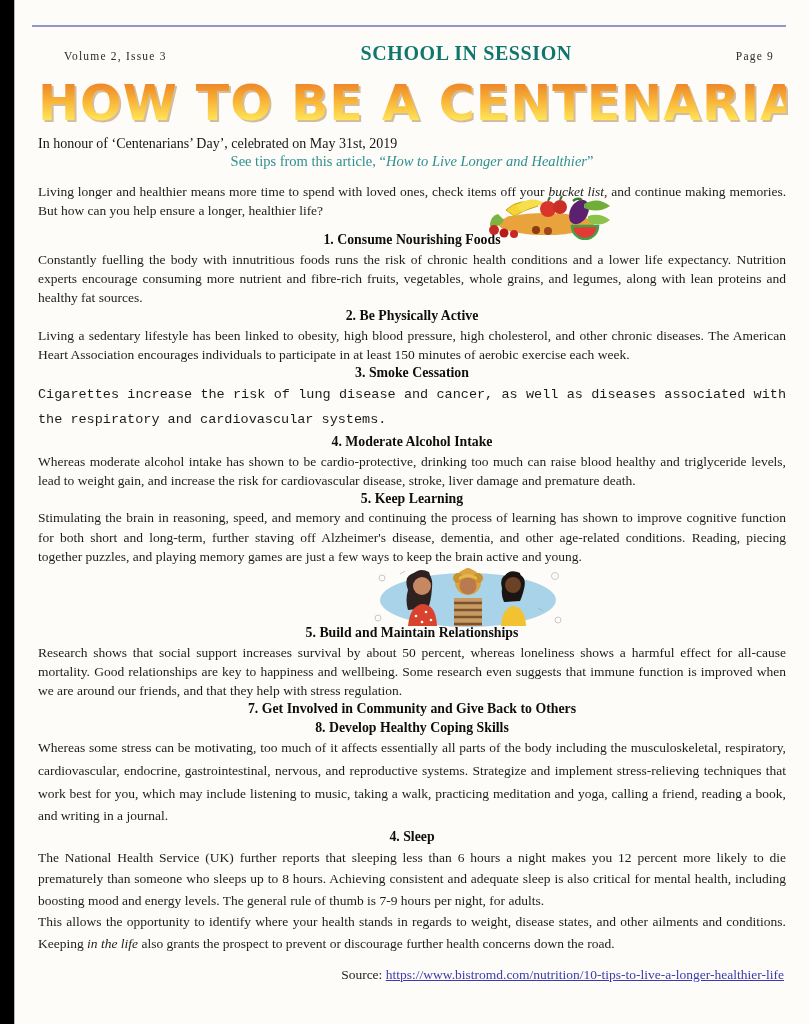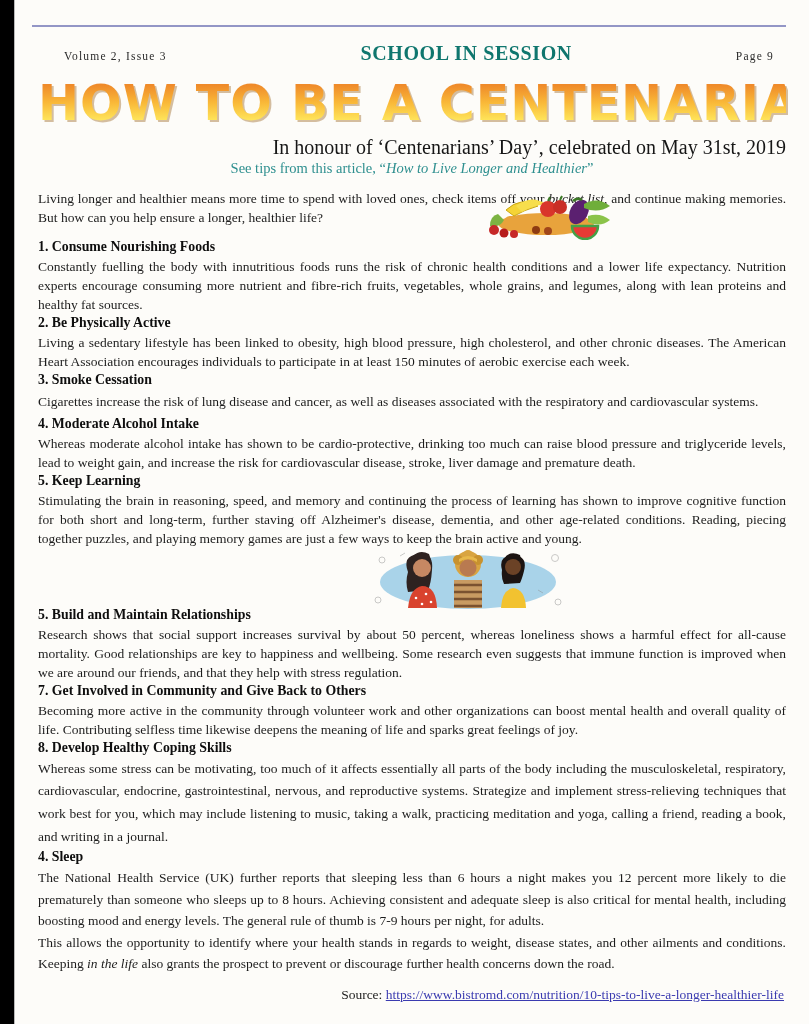--- a/index.html
+++ b/index.html
@@ -51,42 +51,42 @@
     letter-spacing:1px;
     line-height:1;
     background:linear-gradient(180deg,var(--title-gradient-top) 12%, #F9B838 48%, var(--title-gradient-bottom) 88%);
     -webkit-background-clip:text;
     background-clip:text;
     color:transparent;
     filter:drop-shadow(2px 2px 0.5px rgba(150,95,25,0.40));
     white-space:nowrap;
   }
   .dedication{
-    text-align:right;font-size:20px;color:#161616;margin-top:8px;
+    text-align:left;font-size:14px;color:#161616;margin-top:8px;
   }
   .article-link{
     display:block;text-align:center;font-size:14.5px;margin-top:1px;
     color:var(--article-link);cursor:pointer;
   }
   .article-link em{font-style:italic;}
   .bodycopy{
     margin-top:12px;
     font-size:13.5px;
     line-height:1.42;
     text-align:justify;
     color:#1c1c1c;
   }
   .intro{margin-bottom:0;}
   .sec-h{
     font-size:13.8px;font-weight:bold;color:#0e0e0e;line-height:1.35;
-    text-align:left;
+    text-align:center;
   }
   .sec-p{margin:0;}
   #secA .section:first-child{margin-top:11px;}
-  #secA .section:nth-child(3) .sec-p{line-height:1.85;}
+  #secA .section:nth-child(3) .sec-p{line-height:1.85;font-family:Liberation Mono, monospace;}
   #secB .section:nth-child(3) .sec-p{line-height:1.68;}
   #secB .section:nth-child(4) .sec-p{line-height:1.6;}
   #secB .section:nth-child(5) .sec-p{line-height:1.6;}
   .fruit-img{
     position:absolute;left:438px;top:192px;width:140px;height:48px;z-index:2;
   }
   .women-img{
     display:block;margin:2px auto -4px auto;transform:translateX(56px);
     width:196px;height:60px;
   }
@@ -153,21 +153,21 @@
         <div class="section">
           <h3 class="sec-h">2. Be Physically Active</h3>
           <p class="sec-p"><span>Living a sedentary lifestyle has been linked to obesity, high blood pressure, high cholesterol, and other chronic diseases.  The American Heart Association encourages individuals to participate in at least 150 minutes of aerobic exercise each week.</span></p>
         </div>
         <div class="section">
           <h3 class="sec-h">3. Smoke Cessation</h3>
           <p class="sec-p"><span>Cigarettes increase the risk of lung disease and cancer, as well as diseases associated with the respiratory and cardiovascular systems.</span></p>
         </div>
         <div class="section">
           <h3 class="sec-h">4. Moderate Alcohol Intake</h3>
-          <p class="sec-p"><span>Whereas moderate alcohol intake has shown to be cardio-protective, drinking too much can raise blood pressure and triglyceride levels, lead to weight gain, and increase the risk for cardiovascular disease, stroke, liver damage and premature death.</span></p>
+          <p class="sec-p"><span>Whereas moderate alcohol intake has shown to be cardio-protective, drinking too much can raise blood healthy and triglyceride levels, lead to weight gain, and increase the risk for cardiovascular disease, stroke, liver damage and premature death.</span></p>
         </div>
         <div class="section">
           <h3 class="sec-h">5. Keep Learning</h3>
           <p class="sec-p"><span>Stimulating the brain in reasoning, speed, and memory and continuing the process of learning has shown to improve cognitive function for both short and long-term, further staving off Alzheimer's disease, dementia, and other age-related conditions. Reading, piecing together puzzles, and playing memory games are just a few ways to keep the brain active and young.</span></p>
         </div>
       </div>
 
     <svg class="women-img" viewBox="0 0 196 60">
       <ellipse cx="98" cy="32" rx="88" ry="27" fill="#A9D3E9"></ellipse>
       <g opacity="0.45" stroke="#8a8a8a" fill="none" stroke-width="1">
@@ -207,21 +207,20 @@
       <path d="M131 58 q1 -18 12 -20 q12 1 13 20 Z" fill="#F2C230"></path>
     </svg>
 
     <div id="secB">
         <div class="section">
           <h3 class="sec-h">5. Build and Maintain Relationships</h3>
           <p class="sec-p"><span>Research shows that social support increases survival by about 50 percent, whereas loneliness shows a harmful effect for all-cause mortality.  Good relationships are key to happiness and wellbeing. Some research even suggests that immune function is improved when we are around our friends, and that they help with stress regulation.</span></p>
         </div>
         <div class="section">
           <h3 class="sec-h">7. Get Involved in Community and Give Back to Others</h3>
-          <p class="sec-p"><span>Becoming more active in the community through volunteer work and other organizations can boost mental health and overall quality of life. Contributing selfless time likewise deepens the meaning of life and sparks great feelings of joy.</span></p>
         </div>
         <div class="section">
           <h3 class="sec-h">8. Develop Healthy Coping Skills</h3>
           <p class="sec-p"><span>Whereas some stress can be motivating, too much of it affects essentially all parts of the body including the musculoskeletal, respiratory, cardiovascular, endocrine, gastrointestinal, nervous, and reproductive systems.  Strategize and implement stress-relieving techniques that work best for you, which may include listening to music, taking a walk, practicing meditation and yoga, calling a friend, reading a book, and writing in a journal.</span></p>
         </div>
         <div class="section">
           <h3 class="sec-h">4. Sleep</h3>
           <p class="sec-p"><span>The National Health Service (UK) further reports that sleeping less than 6 hours a night makes you 12 percent more likely to die prematurely than someone who sleeps up to 8 hours. Achieving consistent and adequate sleep is also critical for mental health, including boosting mood and energy levels.  The general rule of thumb is 7-9 hours per night, for adults.</span></p>
         </div>
         <div class="section">

